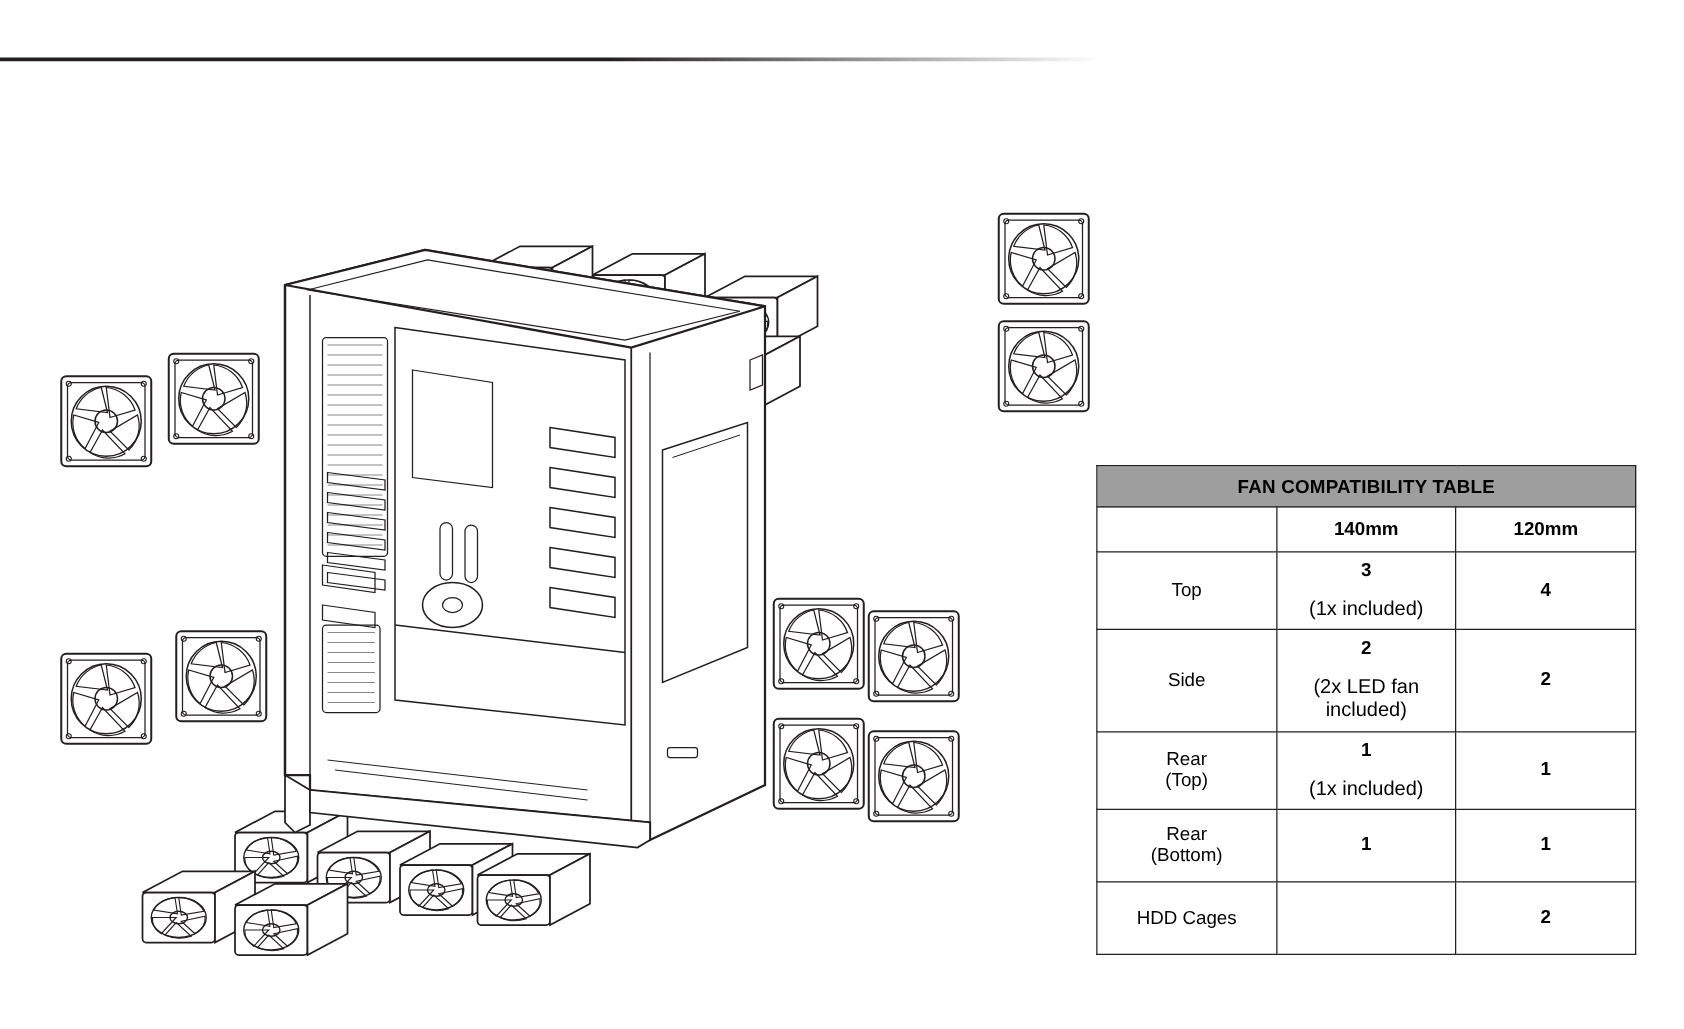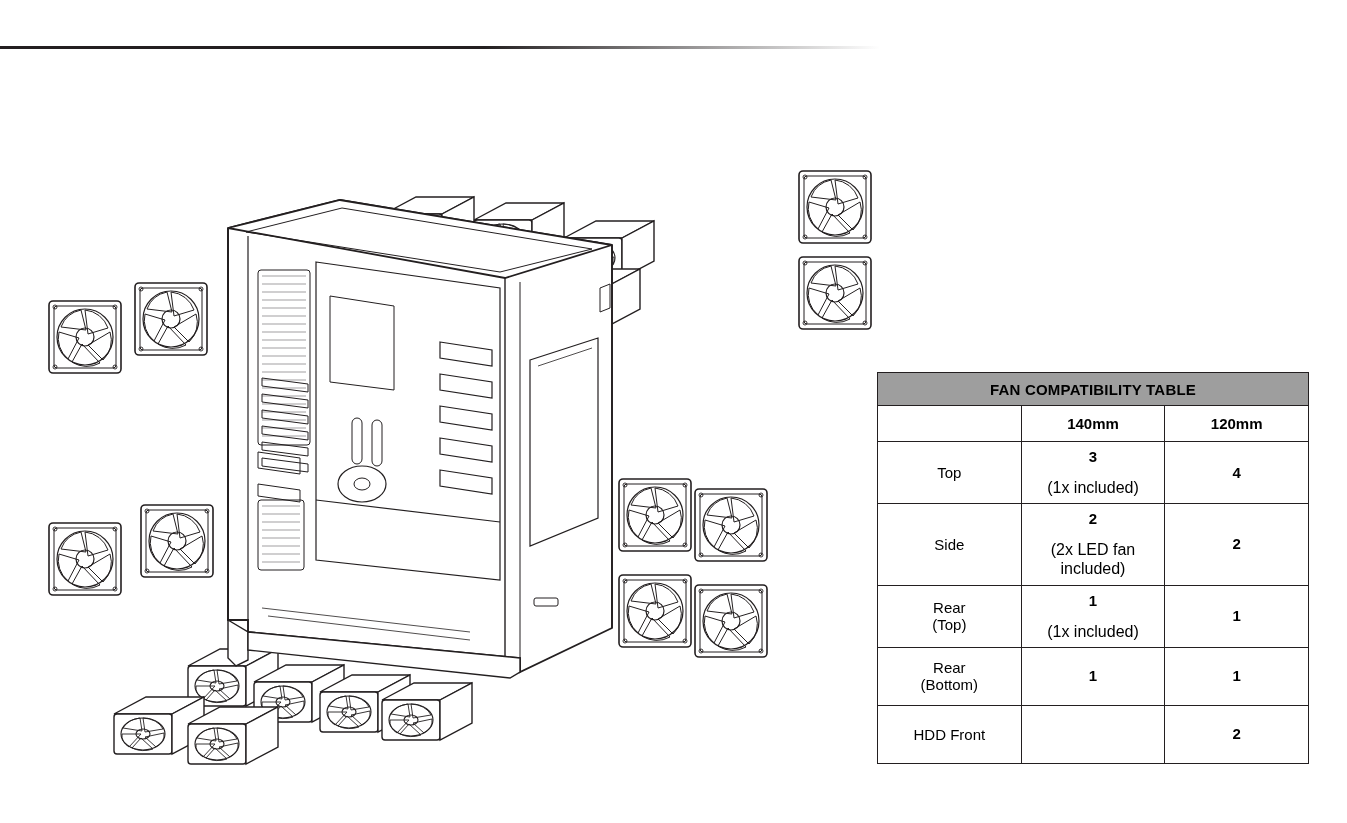--- a/index.html
+++ b/index.html
@@ -302,19 +302,19 @@
           <span class="cell-note">(1x included)</span>
         </td>
         <td class="cell-value">1</td>
       </tr>
       <tr class="r-big">
         <td class="row-label">Rear<br>(Bottom)</td>
         <td class="cell-value">1</td>
         <td class="cell-value">1</td>
       </tr>
       <tr class="r-big">
-        <td class="row-label">HDD Front</td>
+        <td class="row-label">HDD Cages</td>
         <td class="cell-value"></td>
         <td class="cell-value">2</td>
       </tr>
     </tbody>
   </table>
 </div>
 
 </body></html>

